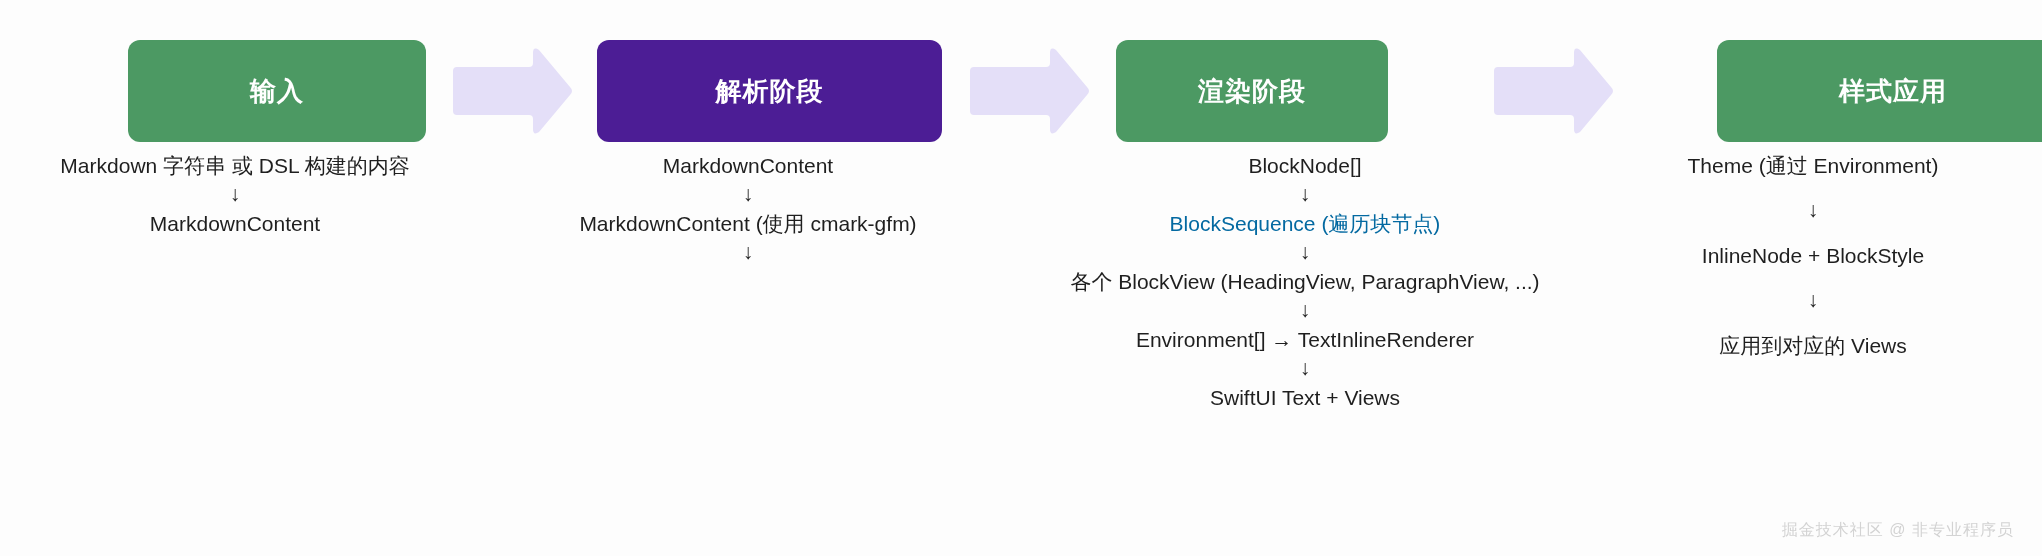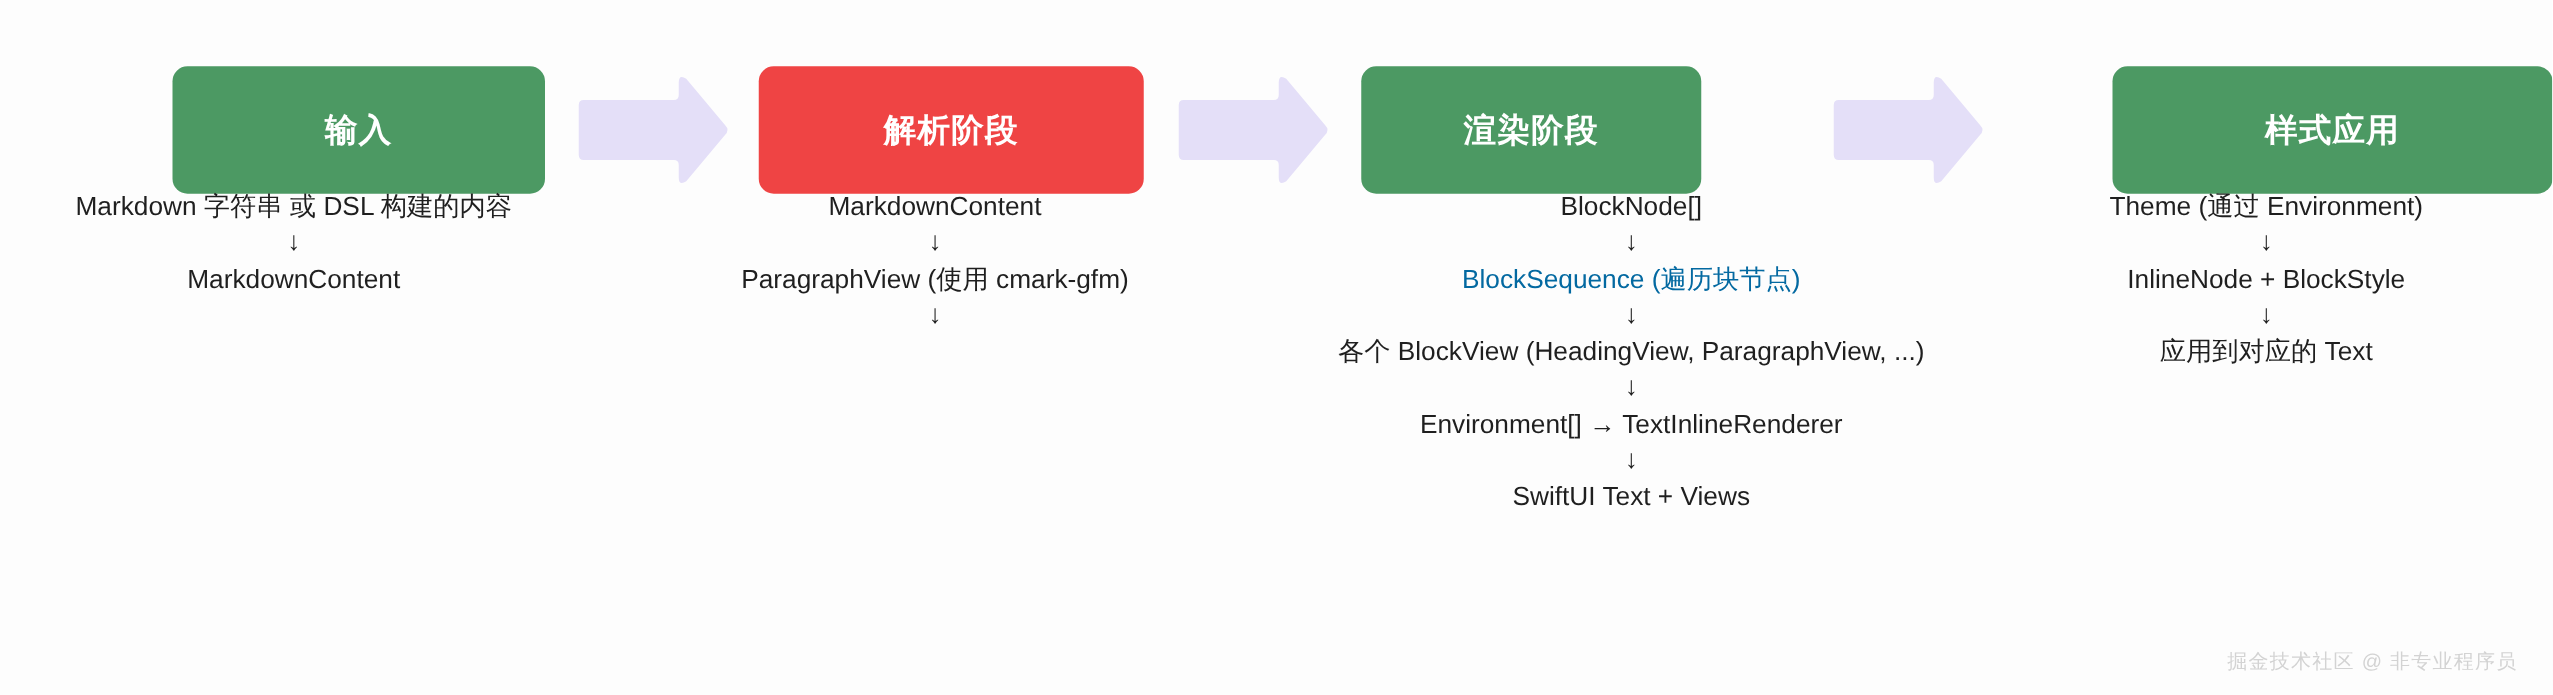--- a/index.html
+++ b/index.html
@@ -18,27 +18,27 @@
     width: 2042px;
     height: 556px;
     background: #fdfdfd;
     overflow: hidden;
   }
 
   
   .stage-row {
     position: absolute;
     left: 0;
-    top: 53px;
+    top: 40px;
     width: 2042px;
     height: 102px;
     display: flex;
     flex-direction: row;
     align-items: center;
-    justify-content: flex-end;
+    justify-content: space-between;
   }
 
   .stage-box {
     background: #4c9963;
     border-radius: 12px;
     height: 102px;
     display: flex;
     align-items: center;
     justify-content: center;
     box-sizing: border-box;
@@ -120,21 +120,21 @@
       <div class="stage-box" style="width: 298px; background: rgb(76, 153, 99);">
         <span class="stage-box-label" style="color: rgb(255, 255, 255);">输入</span>
       </div>
       <div style="flex: 0 0 auto; width: 23px; height: 1px;"></div>
       <div class="stage-arrow">
         <svg width="126" height="96" viewBox="0 0 126 96" xmlns="http://www.w3.org/2000/svg">
           <path d="M4 28 Q4 24 8 24 L80 24 Q84 24 84 20 L84 10 Q84 3 90 7 L121 44 Q125 48 121 52 L90 89 Q84 93 84 86 L84 76 Q84 72 80 72 L8 72 Q4 72 4 68 Z" fill="#e4dff8"></path>
         </svg>
       </div>
       <div style="flex: 0 0 auto; width: 22px; height: 1px;"></div>
-      <div class="stage-box" style="width: 308px; background: #ef4444;">
+      <div class="stage-box" style="width: 345px; background: #4c1d95;">
         <span class="stage-box-label" style="color: rgb(255, 255, 255);">解析阶段</span>
       </div>
       <div style="flex: 0 0 auto; width: 24px; height: 1px;"></div>
       <div class="stage-arrow">
         <svg width="126" height="96" viewBox="0 0 126 96" xmlns="http://www.w3.org/2000/svg">
           <path d="M4 28 Q4 24 8 24 L80 24 Q84 24 84 20 L84 10 Q84 3 90 7 L121 44 Q125 48 121 52 L90 89 Q84 93 84 86 L84 76 Q84 72 80 72 L8 72 Q4 72 4 68 Z" fill="#e4dff8"></path>
         </svg>
       </div>
       <div style="flex: 0 0 auto; width: 24px; height: 1px;"></div>
       <div class="stage-box" style="width: 272px; background: rgb(76, 153, 99);">
@@ -154,38 +154,38 @@
 
   <div class="detail-row" id="detail-row">
       <div class="detail-col" style="width: 470px;">
         <div class="detail-line" style="color: rgb(31, 31, 31);">Markdown 字符串 或 DSL 构建的内容</div>
         <div class="detail-arrow" style="color: rgb(31, 31, 31);">↓</div>
         <div class="detail-line" style="color: rgb(31, 31, 31);">MarkdownContent</div>
       </div>
       <div class="detail-col" style="width: 556px;">
         <div class="detail-line" style="color: rgb(31, 31, 31);">MarkdownContent</div>
         <div class="detail-arrow" style="color: rgb(31, 31, 31);">↓</div>
-        <div class="detail-line" style="color: rgb(31, 31, 31);">ParagraphView (使用 cmark-gfm)</div>
+        <div class="detail-line" style="color: rgb(31, 31, 31);">MarkdownContent (使用 cmark-gfm)</div>
         <div class="detail-arrow" style="color: rgb(31, 31, 31);">↓</div>
       </div>
       <div class="detail-col" style="width: 558px;">
         <div class="detail-line" style="color: rgb(31, 31, 31);">BlockNode[]</div>
         <div class="detail-arrow" style="color: rgb(31, 31, 31);">↓</div>
         <div class="detail-line" style="color: #0369a1;">BlockSequence (遍历块节点)</div>
         <div class="detail-arrow" style="color: rgb(31, 31, 31);">↓</div>
         <div class="detail-line" style="color: rgb(31, 31, 31);">各个 BlockView (HeadingView, ParagraphView, ...)</div>
         <div class="detail-arrow" style="color: rgb(31, 31, 31);">↓</div>
         <div class="detail-line" style="color: rgb(31, 31, 31);">Environment[] → TextInlineRenderer</div>
         <div class="detail-arrow" style="color: rgb(31, 31, 31);">↓</div>
         <div class="detail-line" style="color: rgb(31, 31, 31);">SwiftUI Text + Views</div>
       </div>
-      <div class="detail-col" style="width: 458px;">
+      <div class="detail-col" style="width: 458px; gap: 16px;">
         <div class="detail-line" style="color: rgb(31, 31, 31);">Theme (通过 Environment)</div>
         <div class="detail-arrow" style="color: rgb(31, 31, 31);">↓</div>
         <div class="detail-line" style="color: rgb(31, 31, 31);">InlineNode + BlockStyle</div>
         <div class="detail-arrow" style="color: rgb(31, 31, 31);">↓</div>
-        <div class="detail-line" style="color: rgb(31, 31, 31);">应用到对应的 Text</div>
+        <div class="detail-line" style="color: rgb(31, 31, 31);">应用到对应的 Views</div>
       </div>
     </div>
 
   <div class="watermark">掘金技术社区 @ 非专业程序员</div>
 
 </div>
 
 </body></html>

